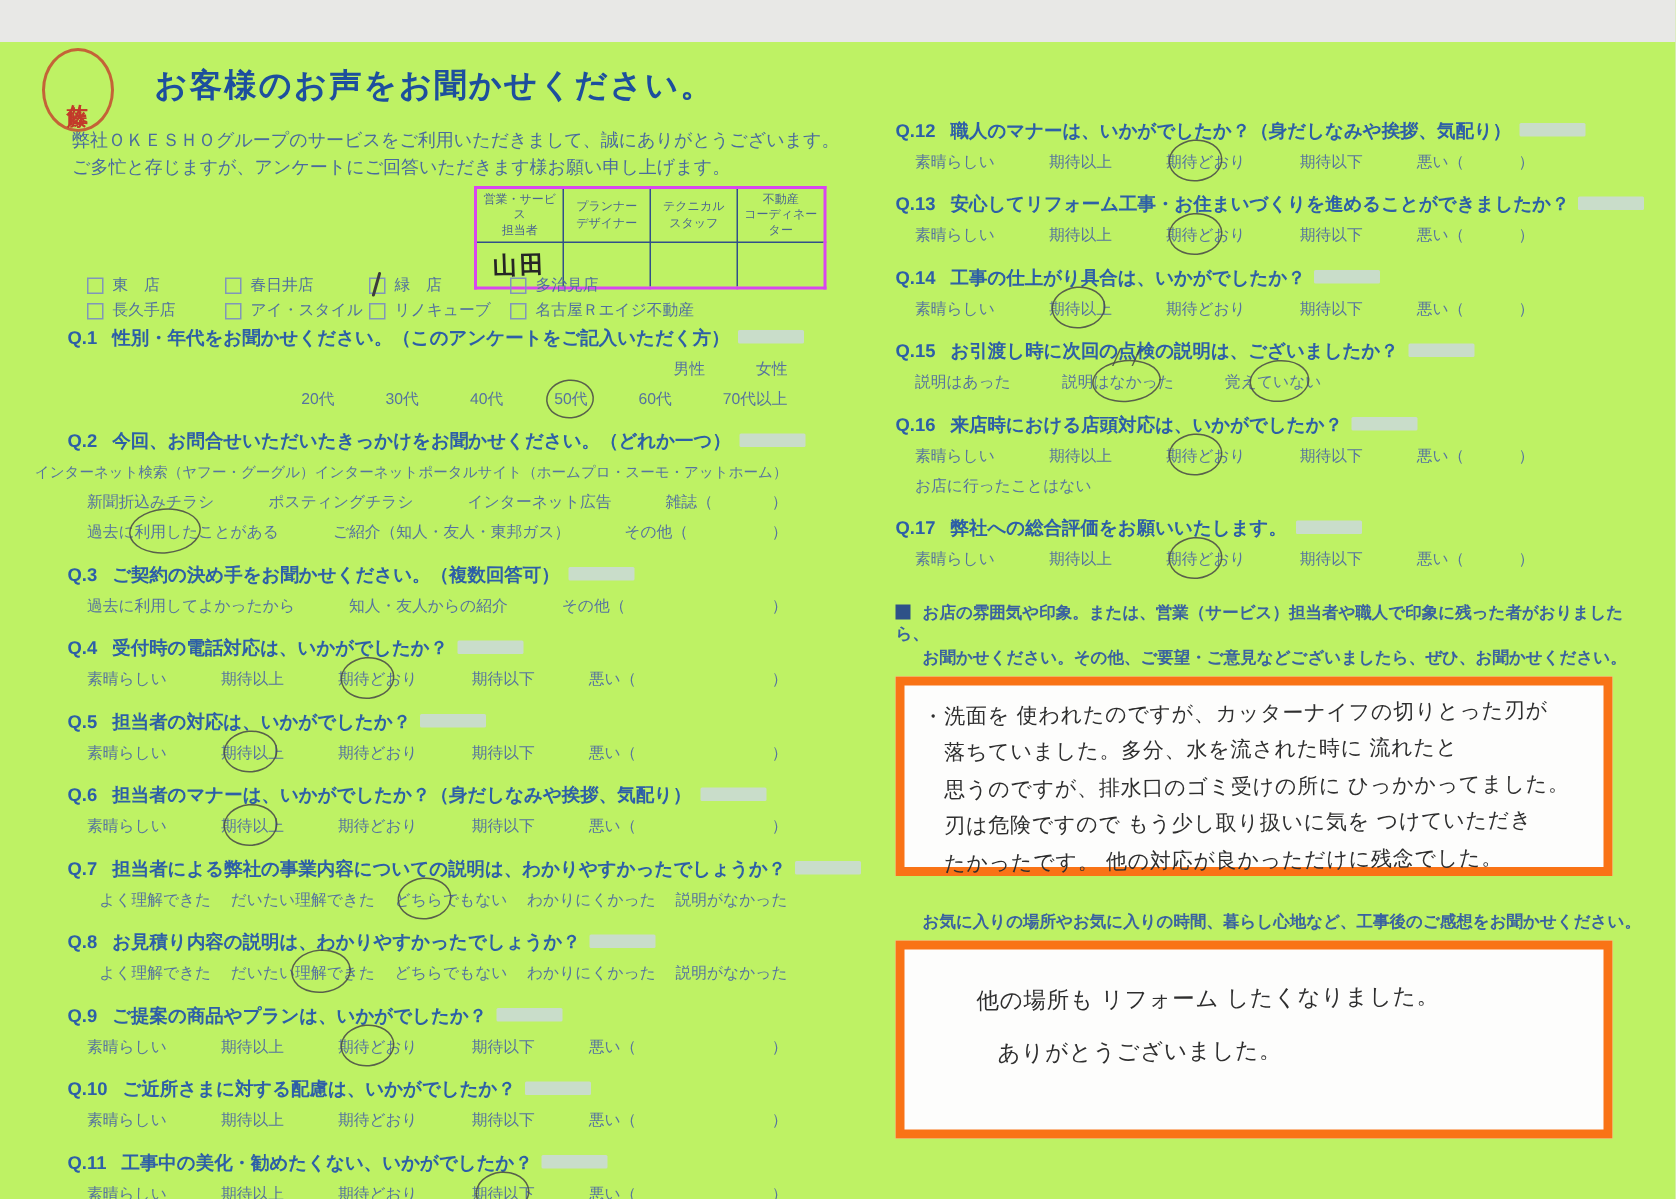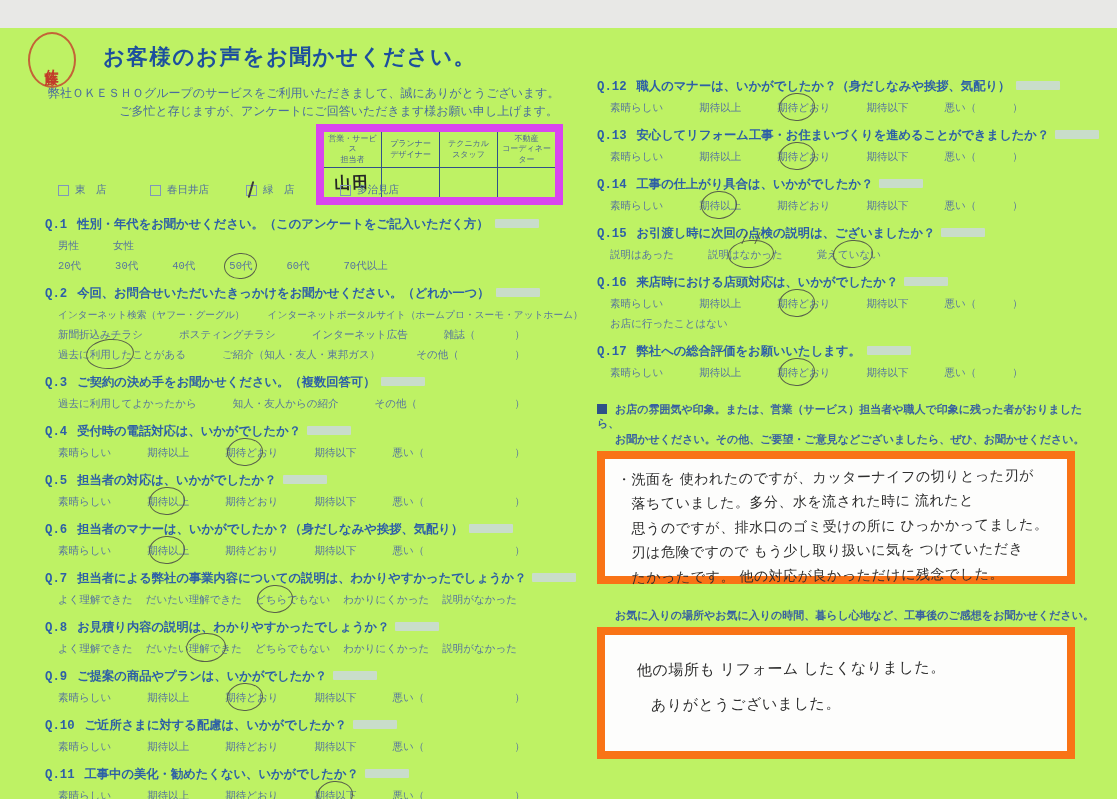--- a/index.html
+++ b/index.html
@@ -4,74 +4,74 @@
 <style>
   html,body{margin:0;padding:0;background:#e8e8e6;}
   .page{position:relative;width:1117px;height:799px;background:#bef264;overflow:hidden;
         font-family:"Liberation Sans","DejaVu Sans",sans-serif;color:#56739f;margin-top:28px;}
   
   .stamp{position:absolute;left:28px;top:4px;width:44px;height:52px;border:2.5px solid rgba(198,62,44,.8);
          border-radius:50%;display:flex;align-items:center;justify-content:center;}
   .stamp span{writing-mode:vertical-rl;font-size:14px;font-weight:bold;color:#c23a2a;line-height:1;letter-spacing:2px;}
   .title{position:absolute;left:103px;top:14px;margin:0;font-size:21.5px;font-weight:bold;
          letter-spacing:1.5px;color:#1d4f9d;white-space:nowrap;}
-  .intro{position:absolute;left:48px;top:56px;width:510px;text-align:right;font-size:12px;
+  .intro{position:absolute;left:48px;top:56px;width:510px;text-align:left;font-size:12px;
          color:#4a6b9e;line-height:1.5;white-space:nowrap;}
   
   .staff{position:absolute;left:316px;top:96px;border-collapse:collapse;background:#fff0;}
   .staff th,.staff td{border:1px solid #31508a;width:55px;text-align:center;}
-  .staff{border:8px solid #d946ef;}
+  .staff{border:2px solid #d946ef;}
   .staff th{font-size:8px;font-weight:normal;color:#4b6691;line-height:1.3;padding:2px 1px;height:20px;}
   .staff td{height:27px;}
   .staff .staff-val{font-size:16px;color:#252525;transform:rotate(-2deg);font-weight:bold;letter-spacing:2px;}
   
   .stores{position:absolute;left:58px;top:155px;font-size:10.5px;color:#51709f;}
   .store-row{display:grid;grid-template-columns:92px 96px 94px auto;margin-bottom:3px;}
   .store-item{display:flex;align-items:center;white-space:nowrap;}
   .cb{width:9px;height:9px;border:1px solid #8096ba;display:inline-block;position:relative;margin-right:6px;flex:none;}
   .cb.checked::after{content:'';position:absolute;left:3px;top:-5px;width:2px;height:17px;background:#3c3c3c;
                      transform:rotate(16deg);border-radius:2px;}
   
   .col{position:absolute;}
   .col-left{left:45px;top:188px;width:502px;}
   .col-right{left:597px;top:50px;width:497px;}
-  .q{margin-bottom:10px;font-family:Liberation Mono, monospace;}
+  .q{margin-bottom:10px;}
   .q-head{font-size:12.3px;font-weight:bold;color:#2d5fa7;line-height:19px;white-space:nowrap;}
   .q-num{margin-right:10px;}
   .hl{display:inline-block;width:44px;height:9px;background:#ccd7e4;margin-left:6px;border-radius:1px;opacity:.8;}
   .q-row{display:flex;gap:36px;padding-left:13px;margin-top:3px;line-height:17px;font-size:10.5px;
          color:#56739f;align-items:baseline;}
-  .col-left .q-row{max-width:467px;}
+  .col-left .q-row{max-width:467px;justify-content:flex-end;}
   .col-right .q-row{max-width:412px;}
   .q-row.gs{gap:13px;}
   .q-row.gl{gap:34px;}
-  .q-row.compact{font-size:9.7px;gap:23px;}
+  .q-row.compact{font-size:9.7px;gap:0;}
   .opt{position:relative;white-space:nowrap;}
   .opt.end{margin-left:auto;}
   
   .mk-c::after,.mk-c2::after,.mk-c3::after,.mk-c4::after,.mk-full::after,.mk-wide::after,.mk-cross::after{
     content:'';position:absolute;border:1.6px solid rgba(70,70,70,.85);border-radius:50%;transform:rotate(-5deg);}
   .mk-c::after{left:2px;top:-7px;width:34px;height:26px;}
   .mk-c2::after{left:16px;top:-7px;width:38px;height:26px;}
   .mk-c3::after{left:28px;top:-8px;width:46px;height:28px;}
   .mk-c4::after{left:40px;top:-8px;width:38px;height:27px;}
   .mk-full::after{left:-5px;top:-5px;right:-5px;bottom:-4px;width:auto;height:auto;}
   .mk-wide::after{left:-5px;top:-4px;right:-8px;bottom:-4px;width:auto;height:auto;}
   .mk-cross::after{left:20px;top:-7px;width:44px;height:26px;}
   .mk-cross::before{content:'';position:absolute;left:36px;top:-15px;width:12px;height:12px;
     border-left:1.6px solid rgba(70,70,70,.85);border-right:1.6px solid rgba(70,70,70,.85);transform:skewX(-24deg);}
   
   .comment-sec{margin-top:20px;}
   .comment-sec.second{margin-top:24px;}
   .prompt{font-size:11px;font-weight:bold;color:#3a62a0;line-height:1.3;}
   .prompt.cont{padding-left:18px;margin-top:1px;}
   .bullet{width:10px;height:10px;background:#2e5288;display:inline-block;margin-right:8px;vertical-align:-1px;}
-  .cbox{border:8px solid #f97316;width:478px;margin-top:5px;box-sizing:border-box;padding:6px 12px;background:#fdfdfc;}
+  .cbox{border:6px solid #f97316;width:478px;margin-top:5px;box-sizing:border-box;padding:6px 12px;background:#fdfdfc;}
   .cbox.first{height:133px;}
-  .cbox.second{height:132px;padding-top:16px;padding-left:32px;}
+  .cbox.second{height:132px;padding-top:16px;padding-left:48px;}
   .hw{font-size:14px;line-height:1.75;color:#2e2e2e;letter-spacing:.5px;transform:rotate(-.6deg);white-space:nowrap;}
   .cbox.second .hw{font-size:15px;line-height:2.3;}
   .cbox.second .hw + .hw{padding-left:14px;}
 </style>
 </head>
 <body>
 
 <div class="page">
 
   <div class="stamp">
@@ -126,20 +126,38 @@
         </div>
         <div class="store-item">
           <span class="cb checked"></span>
           <span>緑　店</span>
         </div>
         <div class="store-item">
           <span class="cb"></span>
           <span>多治見店</span>
         </div>
       </div>
+      <div class="store-row">
+        <div class="store-item">
+          <span class="cb"></span>
+          <span>長久手店</span>
+        </div>
+        <div class="store-item">
+          <span class="cb"></span>
+          <span>アイ・スタイル</span>
+        </div>
+        <div class="store-item">
+          <span class="cb"></span>
+          <span>リノキューブ</span>
+        </div>
+        <div class="store-item">
+          <span class="cb"></span>
+          <span>名古屋Ｒエイジ不動産</span>
+        </div>
+      </div>
     </div>
 
   <div class="col col-left" id="col-left">
       <div class="q">
         <div class="q-head"><span class="q-num">Q.1</span><span class="q-title">性別・年代をお聞かせください。（このアンケートをご記入いただく方）</span><span class="hl"></span></div>
         <div class="q-row gl">
           <span class="opt">男性</span>
           <span class="opt">女性</span>
         </div>
         <div class="q-row gl">

